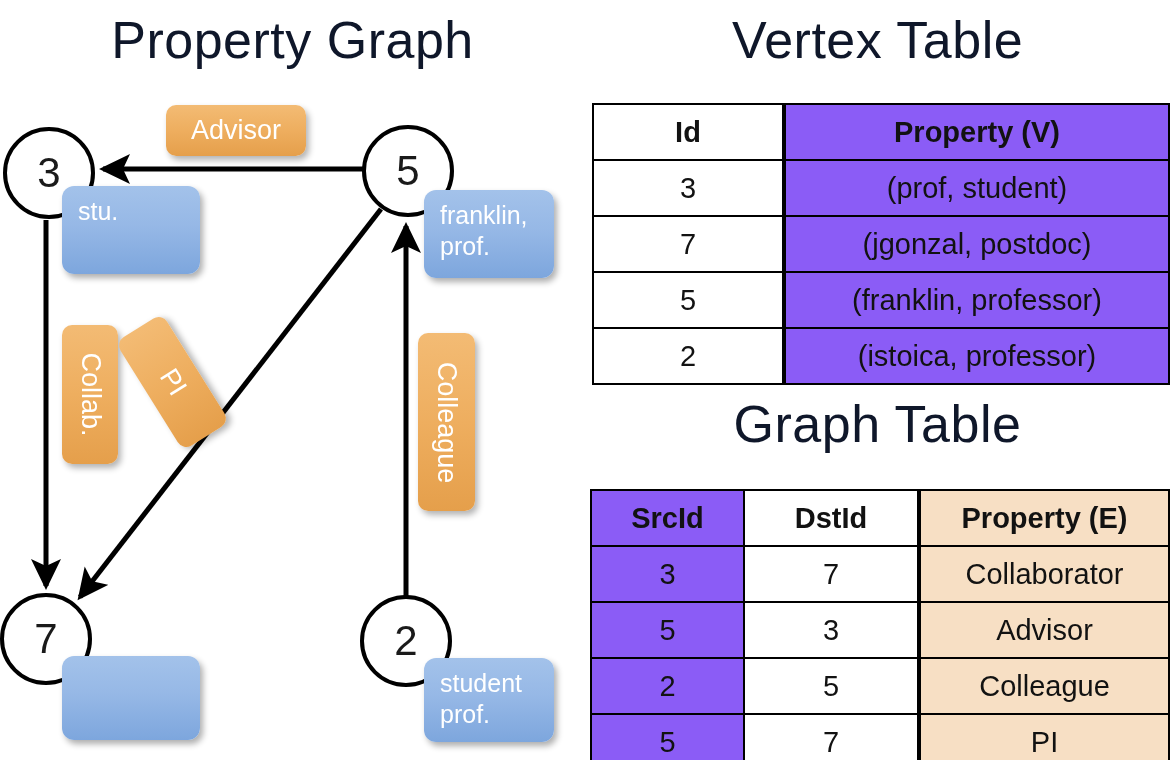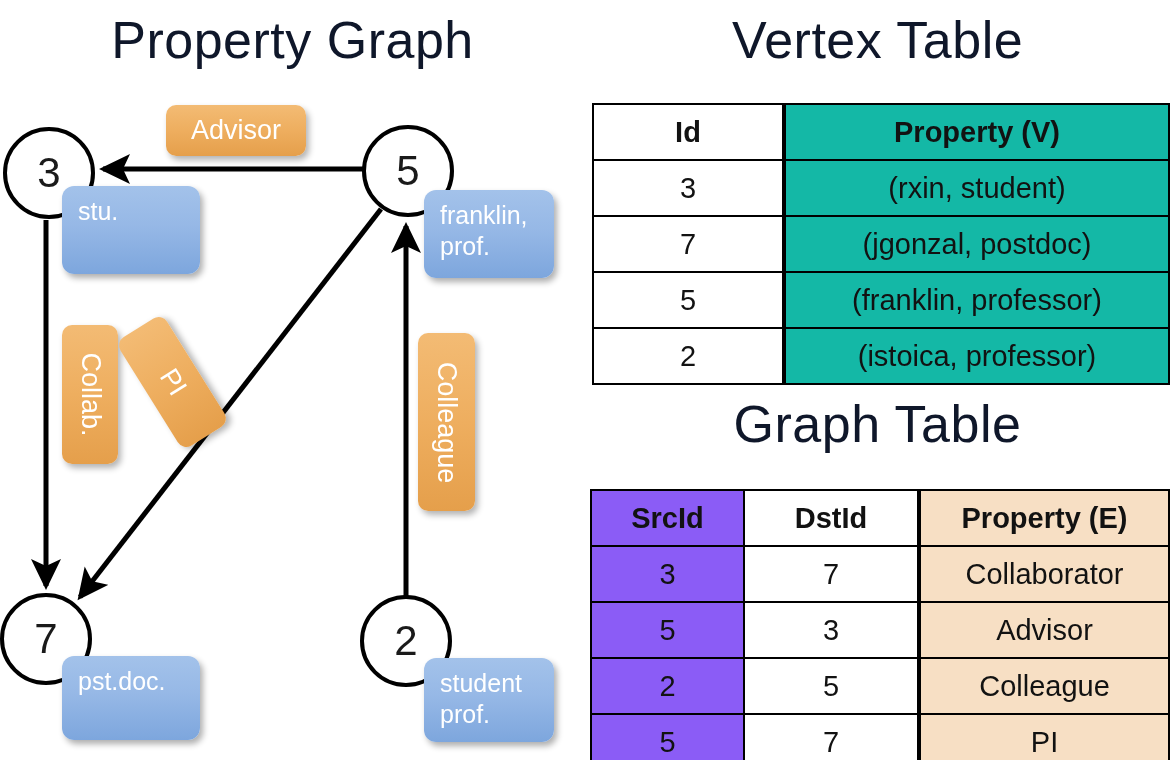--- a/index.html
+++ b/index.html
@@ -82,21 +82,21 @@
     font-family:"Liberation Sans","DejaVu Sans",sans-serif;
     font-weight:400;color:#121212;
     padding:0;
   }
   table.grid th{font-weight:700;}
 
   
   #vertex-table{left:592px;top:103px;width:576px;}
   #vertex-table th,#vertex-table td{height:54px;font-size:29px;}
   #vertex-table .col-id{width:191px;background:#ffffff;}
-  #vertex-table .col-prop{width:385px;background:#14b8a6;border-left-width:4px;margin-top:14px;}
+  #vertex-table .col-prop{width:385px;background:#8b5cf6;border-left-width:4px;margin-top:14px;}
 
   
   #edge-table{left:590px;top:489px;width:578px;}
   #edge-table th,#edge-table td{height:54px;font-size:29px;}
   #edge-table .col-src{width:153px;background:#8b5cf6;}
   #edge-table .col-dst{width:175px;background:#ffffff;margin-left:29px;}
   #edge-table .col-prop{width:250px;background:#f7dfc4;border-left-width:4px;}
 </style>
 </head>
 <body>
@@ -133,21 +133,20 @@
 </div>
 
 <div class="prop-box" id="prop-rxin">
   <span class="prop-line">stu.</span>
 </div>
 <div class="prop-box" id="prop-franklin">
   <span class="prop-line">franklin,</span>
   <span class="prop-line">prof.</span>
 </div>
 <div class="prop-box" id="prop-jgonzal">
-  <span class="prop-line">pst.doc.</span>
 </div>
 <div class="prop-box" id="prop-istoica">
   <span class="prop-line">student</span>
   <span class="prop-line">prof.</span>
 </div>
 
 <div class="edge-label" id="edge-label-advisor">
   <span>Advisor</span>
 </div>
 <div class="edge-label" id="edge-label-collab">
@@ -169,21 +168,21 @@
     </colgroup>
   <thead>
     <tr>
       <th class="col-id">Id</th>
       <th class="col-prop">Property (V)</th>
     </tr>
   </thead>
   <tbody>
     <tr>
       <td class="col-id">3</td>
-      <td class="col-prop">(rxin, student)</td>
+      <td class="col-prop">(prof, student)</td>
     </tr>
     <tr>
       <td class="col-id">7</td>
       <td class="col-prop">(jgonzal, postdoc)</td>
     </tr>
     <tr>
       <td class="col-id">5</td>
       <td class="col-prop">(franklin, professor)</td>
     </tr>
     <tr>

